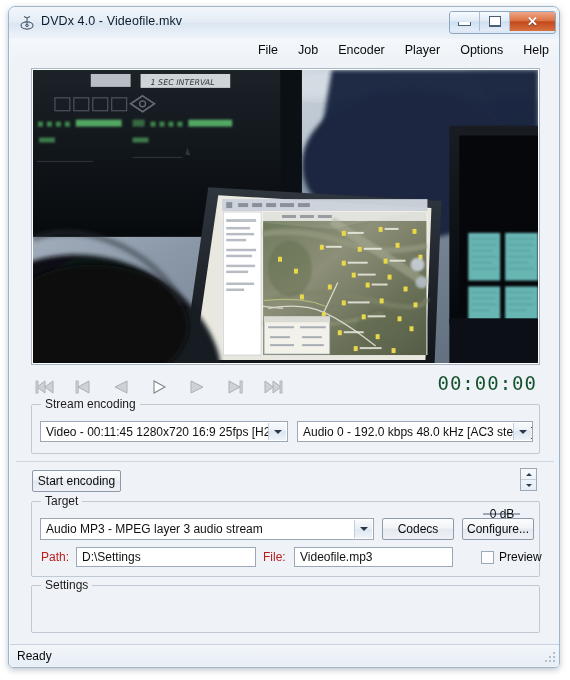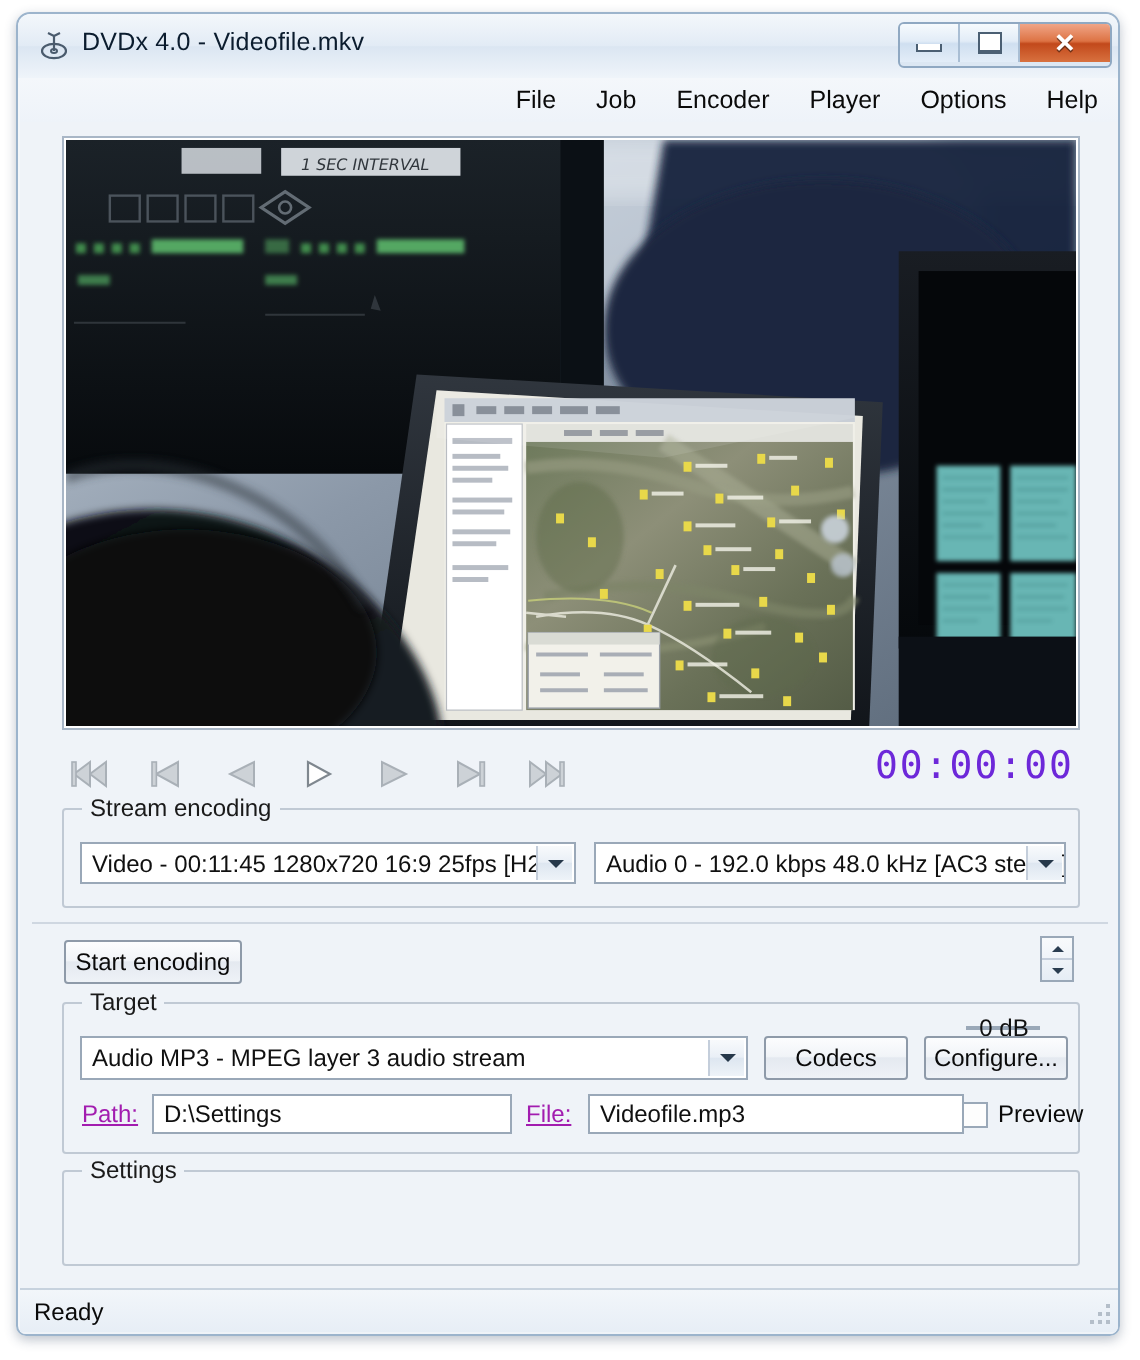--- a/index.html
+++ b/index.html
@@ -131,21 +131,21 @@
   .tbtn svg { display:block; }
 
   
   .lcd {
     position: absolute; right: 23px; top: 310px;
     width: 92px; height: 24px;
     display: flex; align-items: center; justify-content: flex-end;
     font-family: "DejaVu Sans Mono", monospace;
     font-size: 19px;
     letter-spacing: 1px;
-    color: #6d28d9;
+    color: #14532d;
     text-shadow: 0 0 0 #fff;
     user-select: none;
   }
 
   
   .group {
     position: absolute;
     border: 1px solid #c0c9d4;
     box-sizing: border-box;
     border-radius: 2px;
@@ -235,34 +235,34 @@
   .dn-tri { width:0;height:0;border-left:3px solid transparent;border-right:3px solid transparent;border-top:3px solid #2a3d50; }
 
   
   #grp-target {
     left: 21px; top: 440px; width: 509px; height: 76px;
   }
   #combo-target { left: 8px; top: 16px; width: 334px; height: 22px; }
   #btn-codecs { position: absolute; left: 350px; top: 16px; width: 72px; height: 22px; }
   #btn-configure { position: absolute; left: 430px; top: 16px; width: 72px; height: 22px; }
 
-  .lbl { position: absolute; font-size: 12px; color: #a21caf; text-decoration: underline; }
+  .lbl { position: absolute; font-size: 12px; color: #b91c1c; }
   #lbl-path { left: 9px; top: 48px; }
   #lbl-file { left: 231px; top: 48px; }
   .txt {
     position: absolute; height: 20px;
     background: #ffffff; border: 1px solid #9aa8b8;
     box-sizing: border-box;
     display: flex; align-items: center;
     padding-left: 5px;
     font-size: 12px; color: #101010;
     overflow: hidden; white-space: nowrap;
   }
   #txt-path { left: 44px; top: 45px; width: 180px; }
-  #txt-file { left: 262px; top: 45px; width: 188px; }
+  #txt-file { left: 262px; top: 45px; width: 159px; }
   .chk-wrap {
     position: absolute; left: 449px; top: 45px; height: 20px;
     display: flex; align-items: center; gap: 5px;
   }
   .chkbox {
     width: 13px; height: 13px;
     background: #fdfdfd;
     border: 1px solid #9aa8b8;
     box-sizing: border-box;
   }

